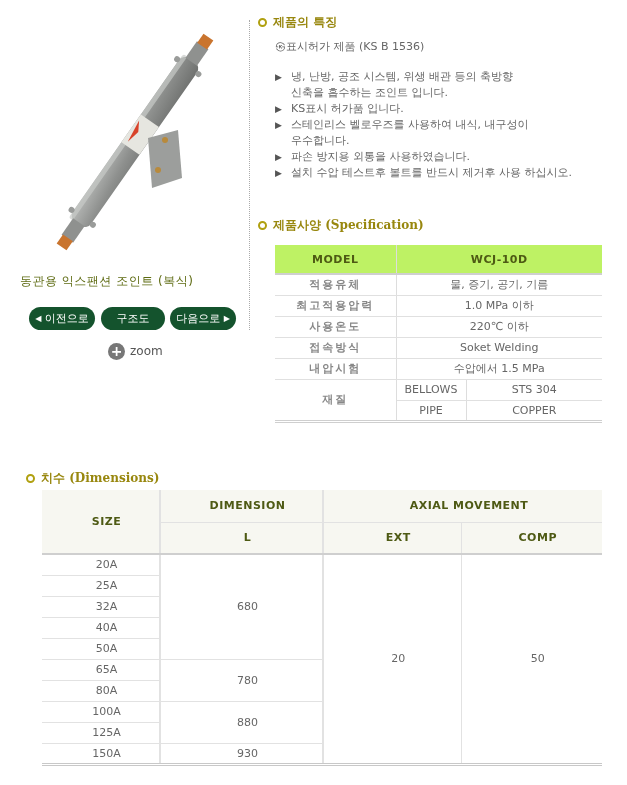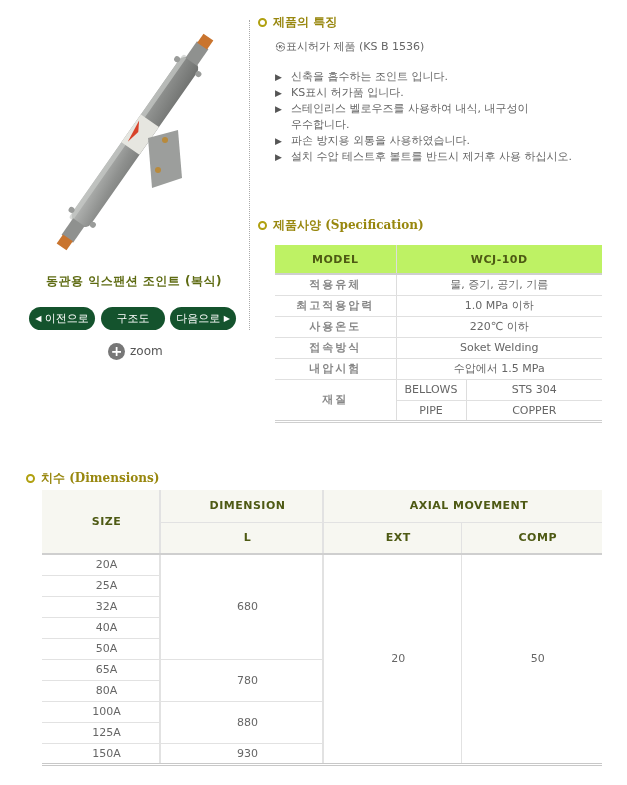--- a/index.html
+++ b/index.html
@@ -4,22 +4,22 @@
 <style>
   * { box-sizing: border-box; margin: 0; padding: 0; }
   body {
     width: 627px; height: 785px; background: #ffffff; position: relative; overflow: hidden;
     font-family: "DejaVu Sans", "Liberation Sans", sans-serif; color: #777;
   }
   .abs { position: absolute; }
 
   
   #product-image { left: 40px; top: 30px; width: 190px; width: 190px; height: 225px; }
-  #product-name { left: 20px; top: 273px; width: 228px; text-align: center;
-    font-size: 12px; font-weight: bold; color: #5e6b12; letter-spacing: 0.5px; }
+  #product-name { left: 20px; top: 273px; width: 228px; text-align: left;
+    font-size: 12px; font-weight: normal; color: #5e6b12; letter-spacing: 0.5px; }
   .nav-btn { top: 307px; height: 23px; background: #14532d; color: #fff; border-radius: 12px;
     font-size: 11px; text-align: center; line-height: 23px; cursor: pointer; }
   #btn-prev { left: 29px; width: 66px; }
   #btn-struct { left: 101px; width: 64px; }
   #btn-next { left: 170px; width: 66px; }
   .tri { font-size: 8px; vertical-align: 1px; }
   #zoom-wrap { left: 108px; top: 342px; height: 18px; display: flex; align-items: center; gap: 5px; }
   #zoom-icon { width: 17px; height: 17px; border-radius: 50%; background: #777; color: #fff;
     font-size: 14px; font-weight: bold; line-height: 17px; text-align: center; }
   #zoom-label { font-size: 12px; color: #555; }
@@ -129,20 +129,21 @@
   <span>제품의 특징</span>
 </div>
 
 <div id="features-body" class="abs">
   <div class="cert">
     <span>㉿</span><span>표시허가 제품 (KS B 1536)</span>
   </div>
   <div class="item">
     <span class="arrow">▶</span>
     <div>
+      <div>냉, 난방, 공조 시스템, 위생 배관 등의 축방향</div>
       <div>신축을 흡수하는 조인트 입니다.</div>
     </div>
   </div>
   <div class="item">
     <span class="arrow">▶</span>
     <div>KS표시 허가품 입니다.</div>
   </div>
   <div class="item">
     <span class="arrow">▶</span>
     <div>

